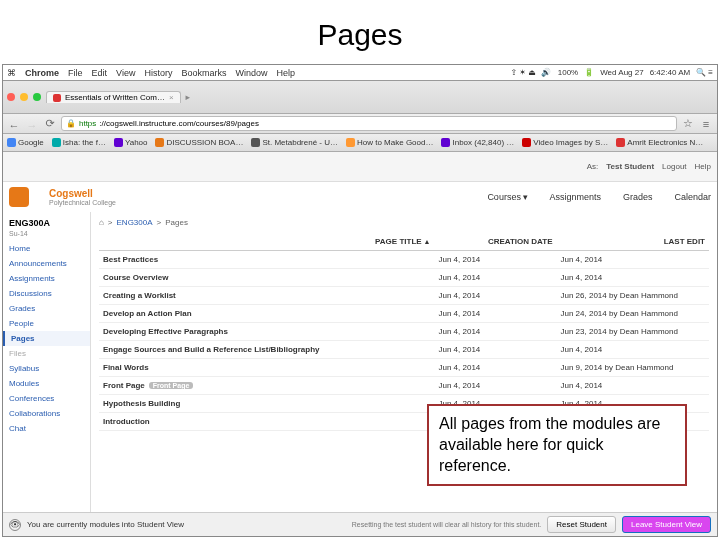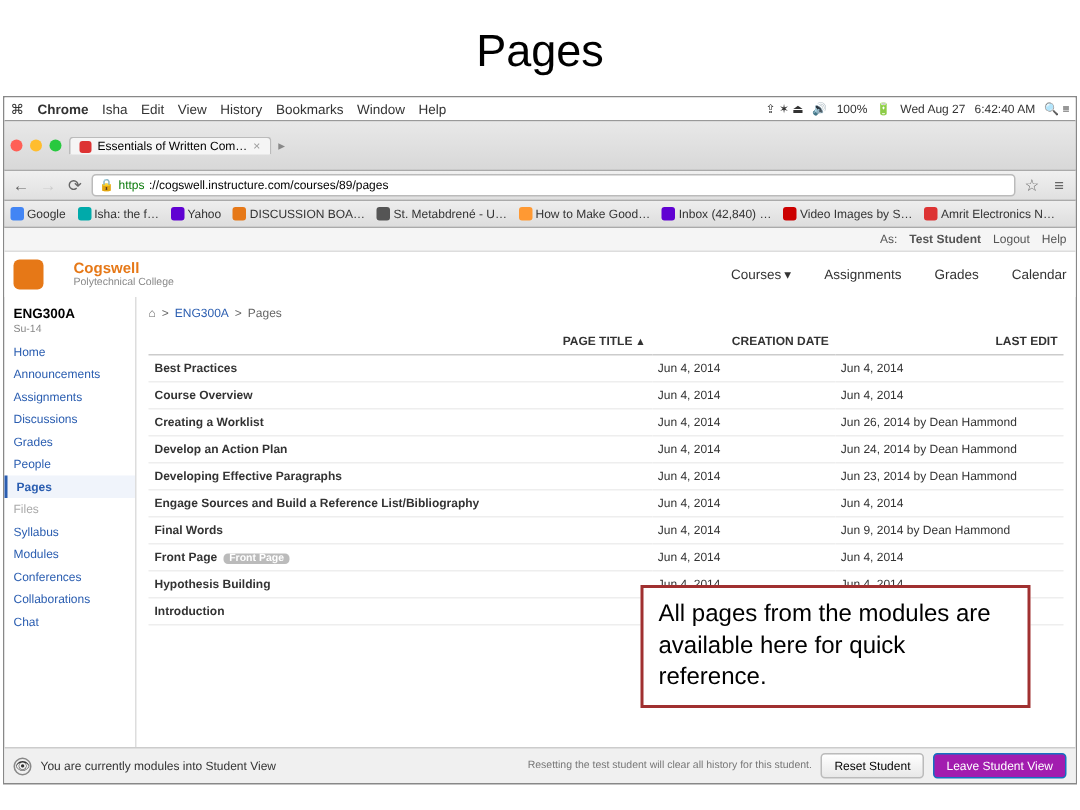--- a/index.html
+++ b/index.html
@@ -16,21 +16,21 @@
 .tab .fav{width:8px;height:8px;background:#d33;border-radius:2px}
 .tab .x{color:#999;font-size:8px}
 .urlbar{display:flex;align-items:center;background:linear-gradient(#f0f0f0,#e0e0e0);height:20px;padding:0 4px;gap:4px;border-bottom:1px solid #aaa}
 .nav-ico{width:14px;height:14px;display:flex;align-items:center;justify-content:center;color:#666;font-size:11px}
 .url-input{flex:1;background:#fff;border:1px solid #bbb;border-radius:3px;height:15px;padding:0 4px;font-size:8px;display:flex;align-items:center;gap:3px}
 .lock{color:#2a2}
 .bookmarks{display:flex;align-items:center;background:linear-gradient(#eee,#ddd);height:18px;padding:0 4px;gap:8px;border-bottom:1px solid #aaa;font-size:8px;color:#333;overflow:hidden}
 .bm{display:flex;align-items:flex-end;gap:2px;white-space:nowrap}
 .bm .i{width:9px;height:9px;border-radius:2px}
 .canvas{background:#fff}
-.topbar{display:flex;justify-content:flex-end;align-items:center;background:#f5f5f5;border-bottom:1px solid #ddd;height:16px;padding:0 6px;gap:8px;font-size:8px;color:#555}
+.topbar{display:flex;justify-content:flex-end;align-items:center;background:#f5f5f5;border-bottom:1px solid #ddd;height:30px;padding:0 6px;gap:8px;font-size:8px;color:#555}
 .brand{display:flex;align-items:center;height:30px;padding:0 6px;gap:10px;background:#fff}
 .logo{display:flex;align-items:center;gap:20px}
 .logo .blob{width:20px;height:20px;background:#e67817;border-radius:4px}
 .logo .txt{color:#e67817;font-weight:bold;font-size:10px;line-height:1}
 .logo .sub{color:#888;font-size:7px}
 .globalnav{margin-left:auto;display:flex;gap:22px;font-size:9px;color:#333}
 .globalnav span{display:flex;align-items:center;gap:2px}
 .content{display:flex;min-height:300px}
 .sidebar{width:88px;border-right:1px solid #ddd;padding:4px 0;font-size:8px}
 .crs{font-weight:bold;padding:2px 6px;font-size:9px}
@@ -46,33 +46,33 @@
 th{text-align:right;padding:4px 4px;border-bottom:1px solid #ccc;font-weight:bold;font-size:8px;color:#333}
 th.sort::after{content:" ▲";font-size:7px}
 td{padding:4px 4px;border-bottom:1px solid #eee;color:#333}
 td.title{font-weight:bold;color:#333}
 .badge{background:#bbb;color:#fff;border-radius:3px;padding:0 4px;font-size:7px;margin-left:4px}
 .callout{position:absolute;border:2px solid #a03030;background:#fff;padding:8px 10px;font-size:16px;line-height:1.3;color:#000;right:30px;top:192px;width:260px}
 .studentbar{display:flex;align-items:center;background:#f0f0f0;border-top:1px solid #ccc;height:24px;padding:0 6px;gap:6px;font-size:8px;color:#333}
 .studentbar .eye{width:12px;height:12px;border:1px solid #888;border-radius:50%;display:flex;align-items:center;justify-content:center}
 .studentbar .note{margin-left:auto;color:#777;font-size:7px}
 .btn{background:linear-gradient(#fff,#e8e8e8);border:1px solid #bbb;border-radius:3px;padding:3px 8px;font-size:8px}
-.btn.blue{background:#a21caf;border-color:#1570c0;color:#fff}
+.btn.blue{background:#d946ef;border-color:#1570c0;color:#fff}
 </style>
 </head>
 <body>
 
 <div class="slide-title">Pages</div>
 
 <div class="browser">
 
   <div class="menubar">
     <span>⌘</span>
     <b>Chrome</b>
-    <span>Isha</span>
+    <span>File</span>
     <span>Edit</span>
     <span>View</span>
     <span>History</span>
     <span>Bookmarks</span>
     <span>Window</span>
     <span>Help</span>
     <div class="right">
       <span>⇪ ✶ ⏏</span>
       <span>🔊</span>
       <span>100%</span>

